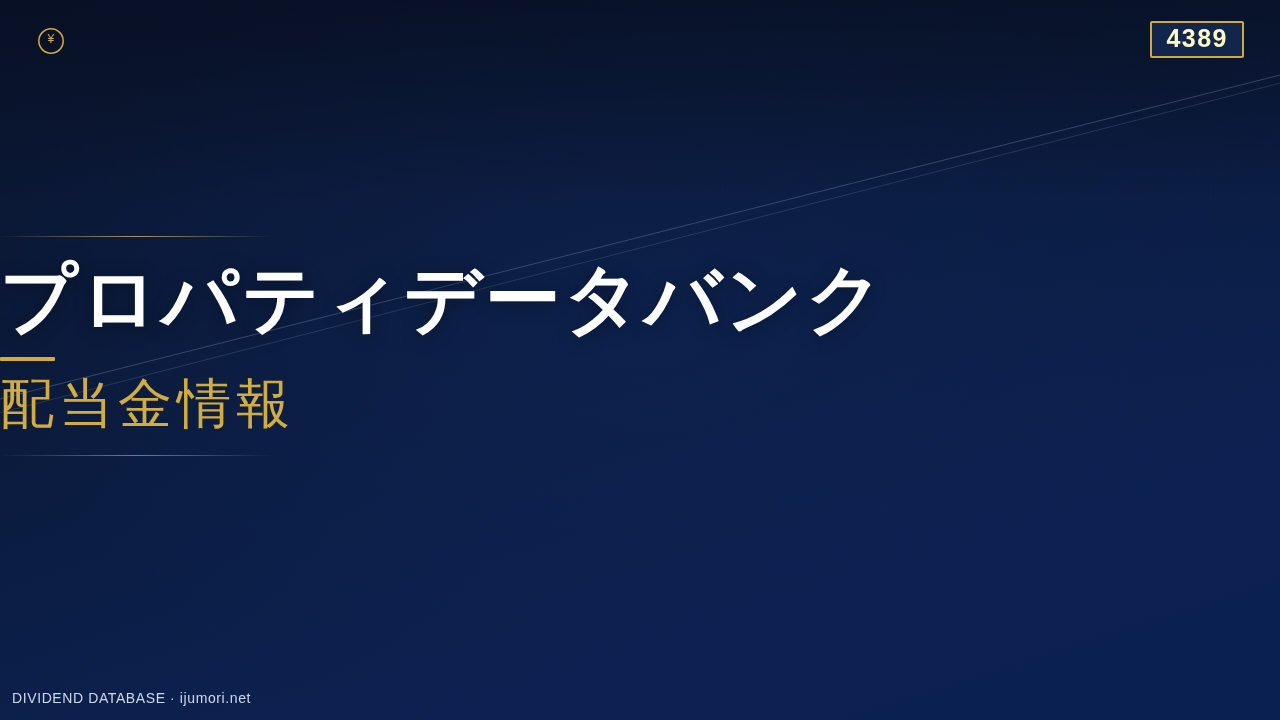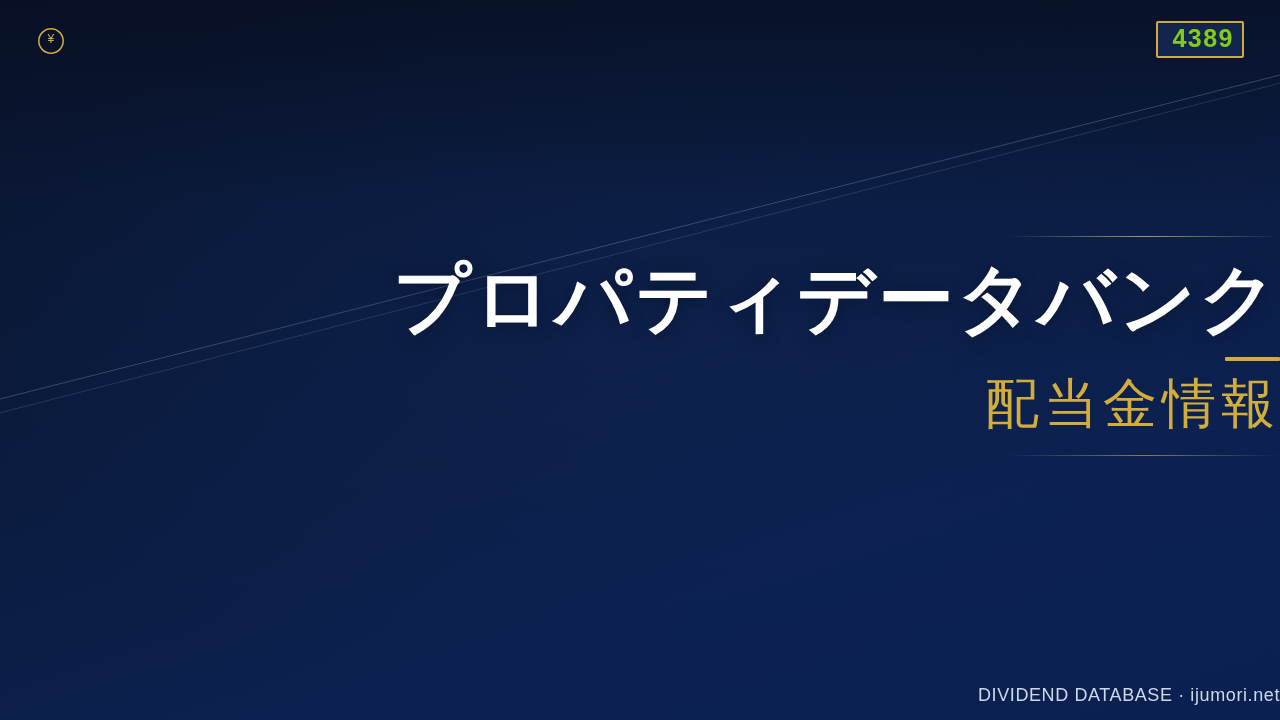--- a/index.html
+++ b/index.html
@@ -75,38 +75,38 @@
   .brand-text {
     color: #dfe6f2;
     font-size: 17px;
     letter-spacing: 1.2px;
     white-space: nowrap;
   }
   .ticker-badge {
     margin-top: -14px;
     border: 2px solid #d0ab3c;
     background: rgba(22,42,86,0.78);
-    color: #84cc16;
+    color: #fef9c3;
     font-size: 25px;
     font-weight: bold;
     letter-spacing: 1.5px;
-    padding: 3px 8px 5px 14px;
+    padding: 3px 14px 5px 14px;
     line-height: 1;
     border-radius: 2px;
   }
 
   
   .center {
     position: absolute;
     left: 0;
     right: 0;
     top: 236px;
     display: flex;
     flex-direction: column;
-    align-items: flex-end;
+    align-items: flex-start;
   }
   .rule {
     width: 272px;
     height: 1px;
     background: linear-gradient(90deg, rgba(196,164,80,0.0) 0%, rgba(206,178,104,0.80) 50%, rgba(196,164,80,0.0) 100%);
   }
   .rule-bottom {
     width: 272px;
     height: 1px;
     background: linear-gradient(90deg, rgba(196,164,80,0.0) 0%, rgba(200,180,120,0.62) 50%, rgba(196,164,80,0.0) 100%);
@@ -138,23 +138,23 @@
     white-space: nowrap;
     margin: 0 0 24px 0;
   }
 
   
   .footer {
     position: absolute;
     left: 12px;
     right: 0;
     bottom: 14px;
-    text-align: right;
+    text-align: left;
     color: #cfd8e8;
-    font-size: 18px;
+    font-size: 14px;
     letter-spacing: 0.6px;
   }
 </style>
 </head>
 <body>
 
 <div id="slide">
 
   <div class="bg-base"></div>
   <div class="bg-vignette"></div>

